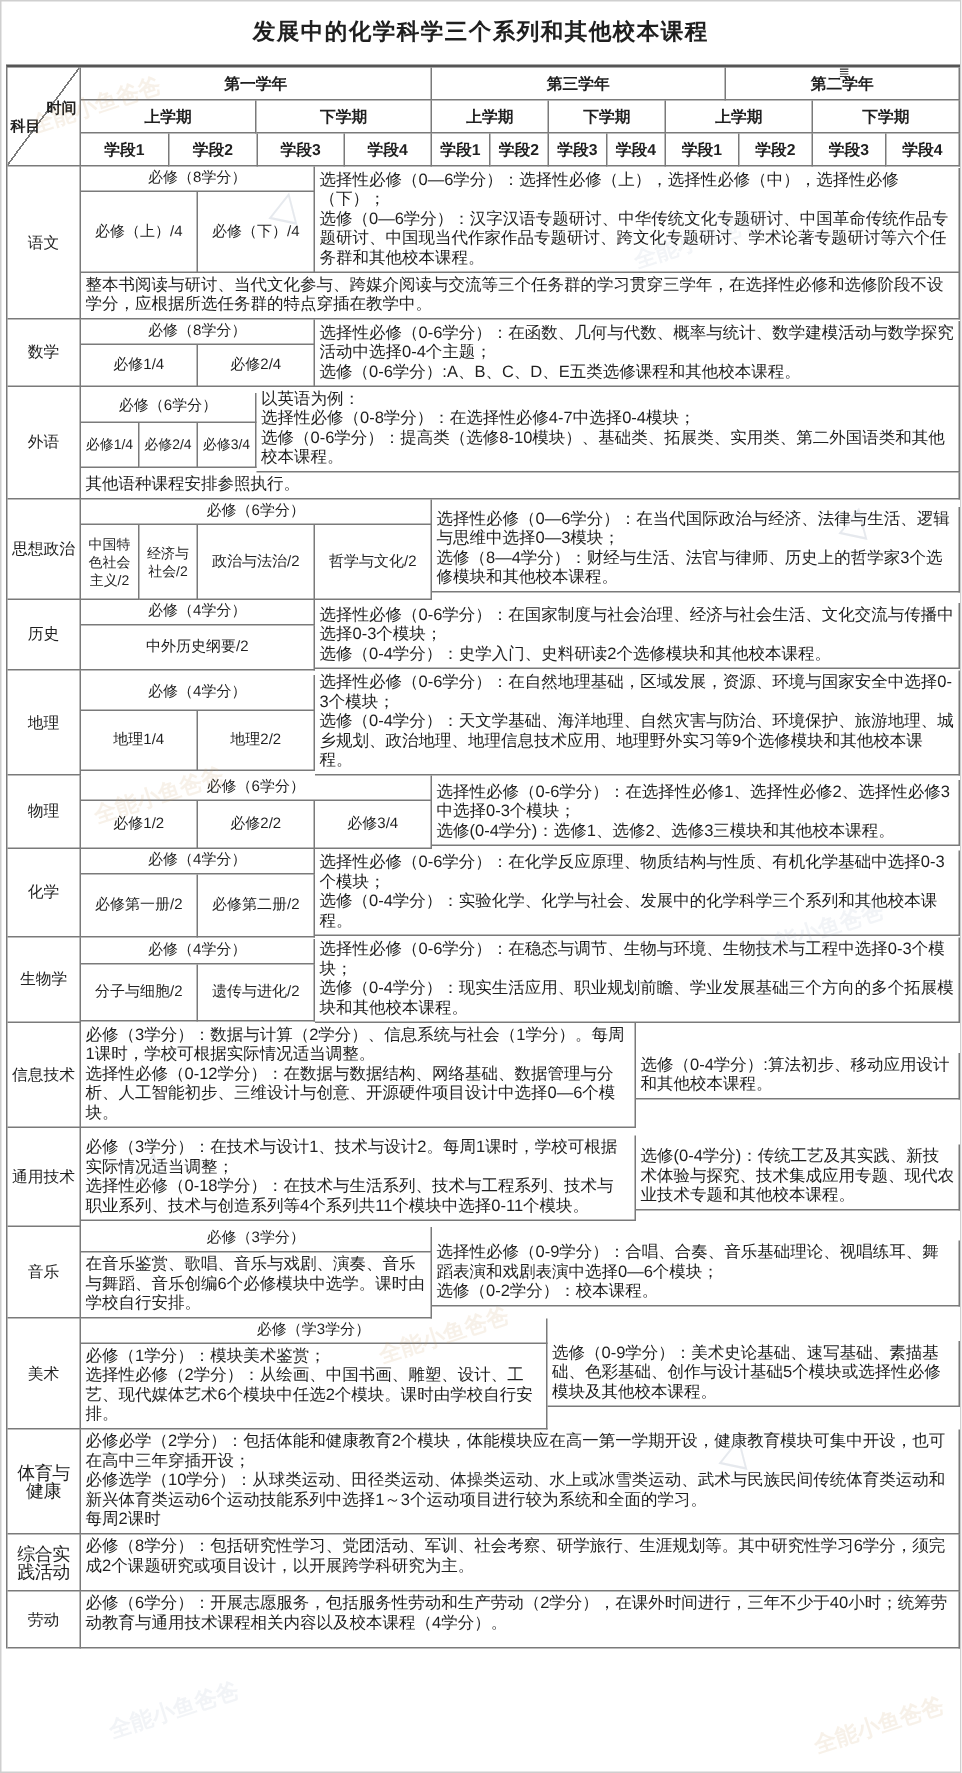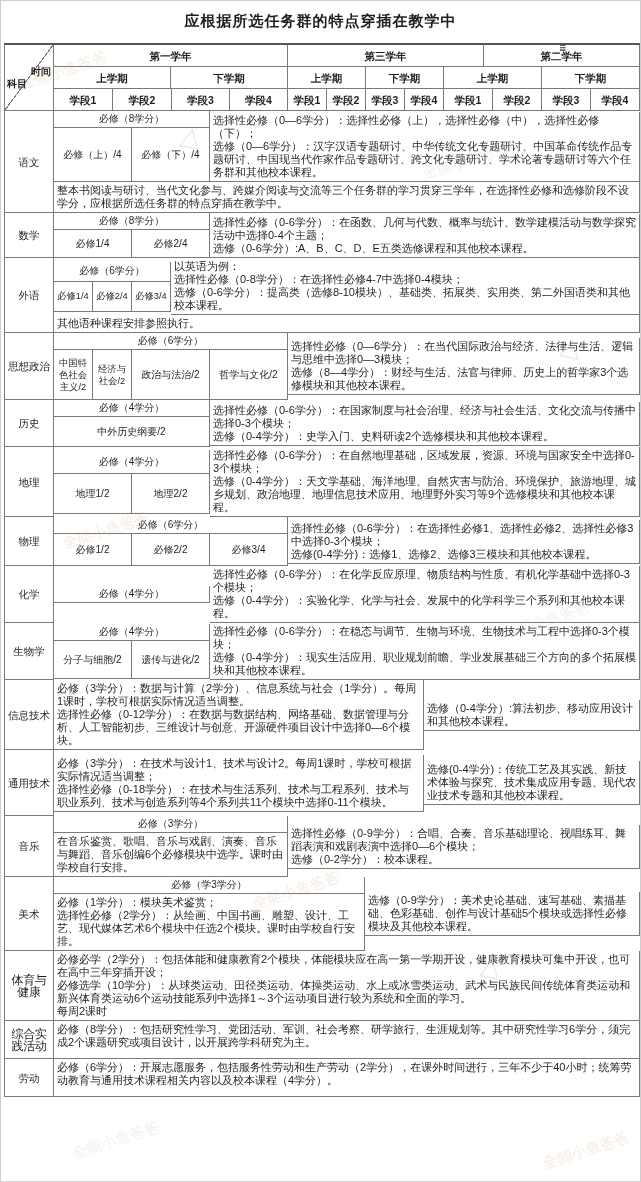--- a/index.html
+++ b/index.html
@@ -59,21 +59,21 @@
   <div class="wm wm-gold" style="left:250px;top:880px">全能小鱼爸爸</div>
   <div class="wm wm-gray" style="left:70px;top:1130px">全能小鱼爸爸</div>
   <div class="wm wm-gold" style="left:540px;top:1140px">全能小鱼爸爸</div>
   <div class="tri" style="left:180px;top:120px">△</div>
   <div class="tri" style="left:560px;top:330px">△</div>
   <div class="tri" style="left:90px;top:760px">△</div>
   <div class="tri" style="left:480px;top:950px">△</div>
 
   <div class="stray-icon">≣</div>
 
-  <div class="title">应根据所选任务群的特点穿插在教学中</div>
+  <div class="title">发展中的化学科学三个系列和其他校本课程</div>
 
   <div class="tbl">
 
     <div class="hdr">
       <div class="c corner">
         <span class="k1">科目</span>
         <span class="k2">时间</span>
       </div>
       <div class="hright">
         <div class="hrow">
@@ -196,21 +196,21 @@
       </div>
     </div>
 
     <div class="rg">
       <div class="c subj">地理</div>
       <div class="content">
         <div class="crow">
           <div class="lstack" style="width:156px">
             <div class="c cc bh" style="height:24px">必修（4学分）</div>
             <div class="mods" style="min-height:40px">
-              <div class="c" style="width:78px">地理1/2</div>
+              <div class="c" style="width:78px">地理1/4</div>
               <div class="c" style="width:78px">地理2/2</div>
             </div>
           </div>
           <div class="c tc rcell">选择性必修（0-6学分）：在自然地理基础，区域发展，资源、环境与国家安全中选择0-3个模块；
 选修（0-4学分）：天文学基础、海洋地理、自然灾害与防治、环境保护、旅游地理、城乡规划、政治地理、地理信息技术应用、地理野外实习等9个选修模块和其他校本课程。</div>
         </div>
       </div>
     </div>
 
     <div class="rg">
@@ -230,20 +230,24 @@
         </div>
       </div>
     </div>
 
     <div class="rg">
       <div class="c subj">化学</div>
       <div class="content">
         <div class="crow">
           <div class="lstack" style="width:156px">
             <div class="c cc bh">必修（4学分）</div>
+            <div class="mods" style="min-height:42px">
+              <div class="c" style="width:78px">必修第一册/2</div>
+              <div class="c" style="width:78px">必修第二册/2</div>
+            </div>
           </div>
           <div class="c tc rcell">选择性必修（0-6学分）：在化学反应原理、物质结构与性质、有机化学基础中选择0-3个模块；
 选修（0-4学分）：实验化学、化学与社会、发展中的化学科学三个系列和其他校本课程。</div>
         </div>
       </div>
     </div>
 
     <div class="rg">
       <div class="c subj">生物学</div>
       <div class="content">

